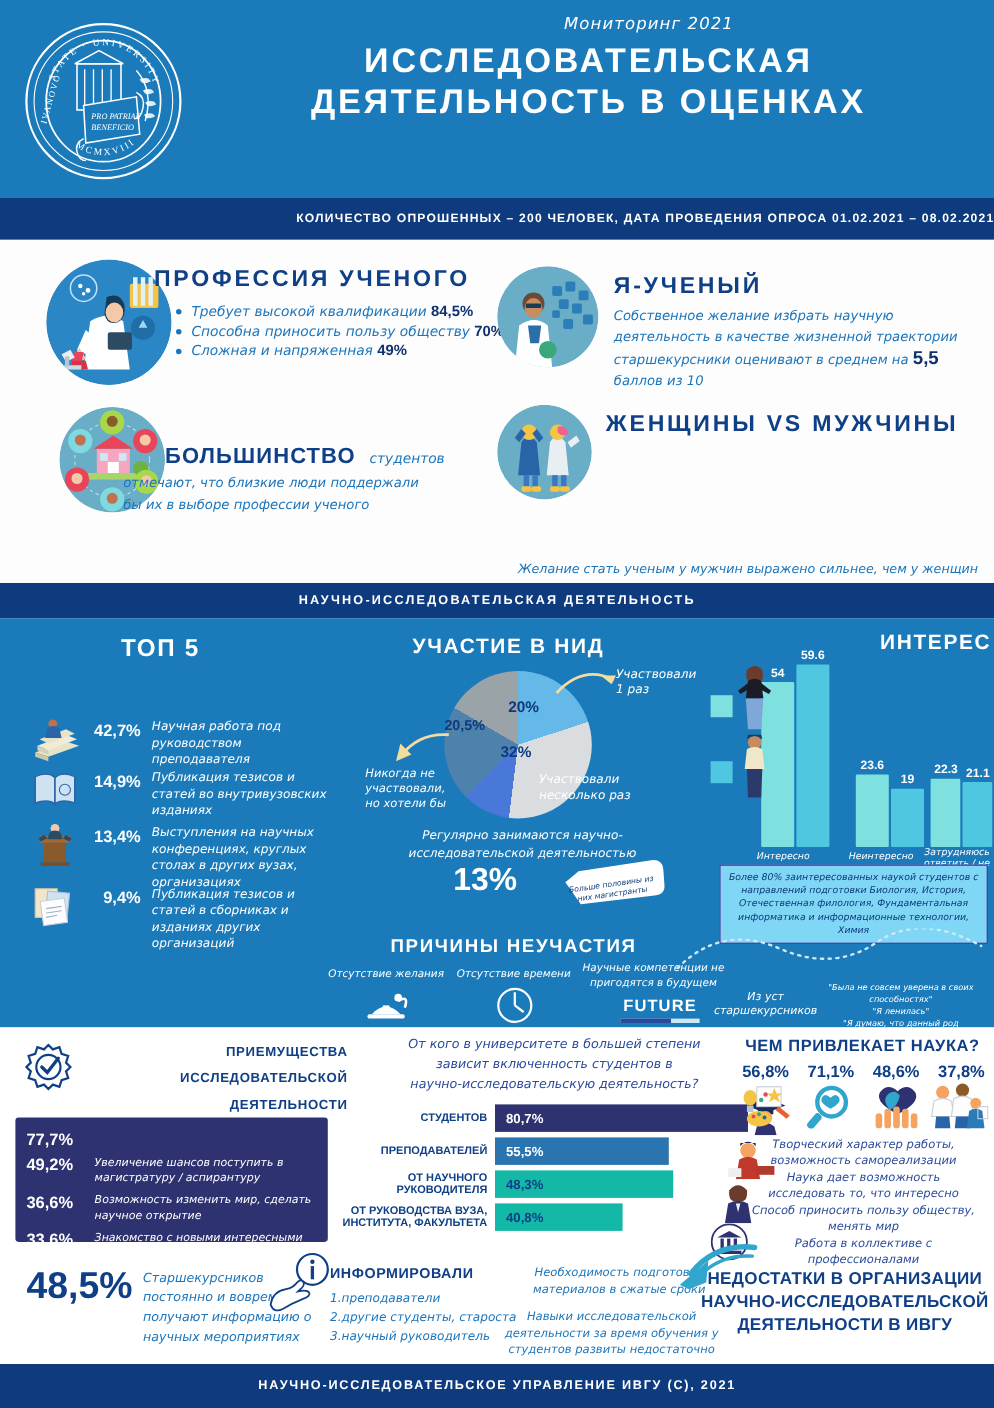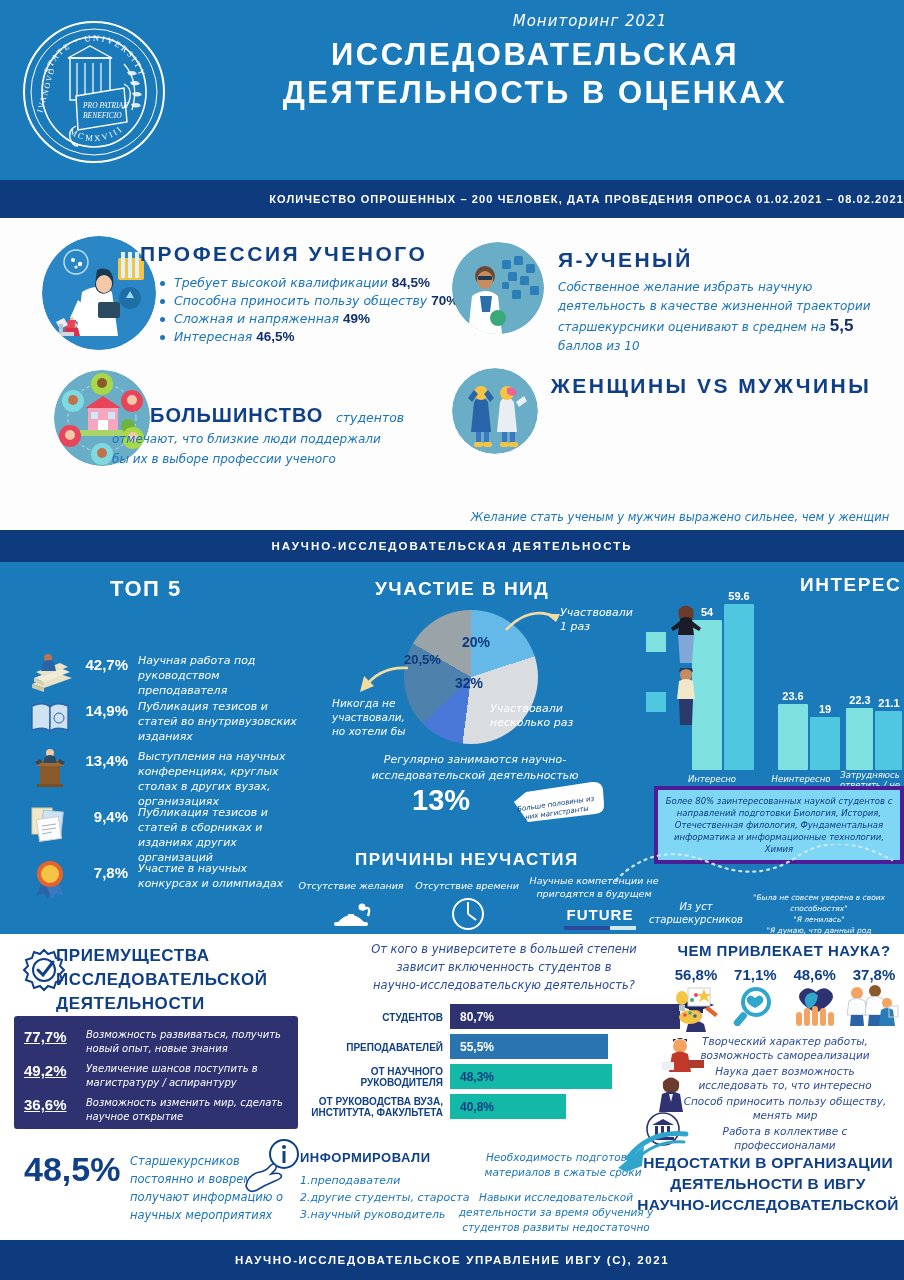--- a/index.html
+++ b/index.html
@@ -59,29 +59,29 @@
   .pie{position:absolute;width:134px;height:134px;border-radius:50%;
     background:conic-gradient(#64b9e8 0deg 72deg, #d9dde0 72deg 187.2deg, #4a78d8 187.2deg 226deg, #4e81ac 226deg 300deg, #9aa3a8 300deg 360deg);}
 
   
   .bar{position:absolute;bottom:0;border-radius:1px;}
   .barF{background:#7fe0e0;}
   .barM{background:#4fc7e0;}
   .barval{position:absolute;color:#fff;font-weight:bold;font-size:11px;text-align:center;}
   .barcat{position:absolute;color:#fff;font-family:"DejaVu Sans",sans-serif;font-style:italic;font-size:8.5px;text-align:center;line-height:10px;}
 
-  .notebox{position:absolute;background:#7fd6f5;border:4px solid #4c1d95;
+  .notebox{position:absolute;background:#7fd6f5;border:1px solid #4c1d95;
     color:#0d3b7d;font-family:"DejaVu Sans",sans-serif;font-style:italic;font-size:8.5px;line-height:12px;text-align:center;padding:5px 7px;}
 
   
   .sec3{position:absolute;left:0;top:934px;width:904px;height:300px;background:#fff;}
   .h2d{color:#0f3f86;font-weight:bold;letter-spacing:0.6px;}
   .advbox{position:absolute;background:#2e3271;border-radius:3px;}
   .advrow{display:flex;align-items:flex-start;margin:0 0 6px 0;}
-  .advpct{color:#fff;font-weight:bold;font-size:15px;width:62px;flex:0 0 62px;text-decoration:underline;}
+  .advpct{color:#fff;font-weight:bold;font-size:15px;width:62px;flex:0 0 62px;}
   .advtxt{color:#fff;font-family:"DejaVu Sans",sans-serif;font-style:italic;font-size:10px;line-height:14px;}
 
   .hbar{position:absolute;height:25px;display:flex;align-items:center;}
   .hbarlbl{position:absolute;right:100%;margin-right:7px;white-space:nowrap;text-align:right;
     color:#0f3f86;font-weight:bold;font-size:10px;line-height:11px;top:50%;transform:translateY(-50%);}
   .hbarval{font-weight:bold;font-size:12px;margin-left:10px;}
   .whattxt{color:#2a4a9c;font-family:"DejaVu Sans",sans-serif;font-style:italic;font-size:10.5px;line-height:14px;text-align:center;}
 
   
   .footer{position:absolute;left:0;top:1240px;width:904px;height:40px;background:#0d3b7d;}
@@ -165,21 +165,20 @@
       <path d="M14 86 l8 -4 l4 7 l-8 4Z" fill="#e9eef2"></path>
       <rect x="10" y="96" width="22" height="4" fill="#cfd8de"></rect>
       <rect x="17" y="88" width="4" height="9" fill="#b9c5cc"></rect>
     </svg>
 
     <div style="position:absolute;left:140px;top:24px;" class="h2">ПРОФЕССИЯ УЧЕНОГО</div>
     <ul class="bullets" style="position:absolute;left:158px;top:54px;width:310px;">
       <li><span>Требует высокой квалификации</span> <b>84,5%</b></li>
       <li><span>Способна приносить пользу обществу</span> <b>70%</b></li>
       <li><span>Сложная и напряженная</span> <b>49%</b></li>
-      <li><span>Интересная</span> <b>46,5%</b></li>
     </ul>
 
     <svg class="circ" style="left:452px;top:24px;width:92px;height:92px;" viewBox="0 0 92 92">
       <circle cx="46" cy="46" r="46" fill="#6aadc6"></circle>
       <path d="M20 54 q14 -10 26 0 l4 38 h-34Z" fill="#fff"></path>
       <circle cx="33" cy="34" r="10" fill="#6b4a35"></circle>
       <ellipse cx="33" cy="38" rx="8" ry="9" fill="#c98c5e"></ellipse>
       <rect x="26" y="34" width="14" height="4" rx="1" fill="#1b3b52"></rect>
       <path d="M28 54 h12 l-2 16 h-8Z" fill="#2c6fa8"></path>
       <circle cx="46" cy="76" r="8" fill="#3aa97a"></circle>
@@ -375,30 +374,20 @@
         <g stroke="#9fb4c5" stroke-width="1">
             <line x1="16" y1="24" x2="30" y2="22"></line>
             <line x1="16" y1="28" x2="30" y2="26"></line>
             <line x1="16" y1="32" x2="26" y2="30"></line>
           </g>
       </svg>
       <div class="top5pct">9,4%</div>
       <div class="top5lbl">Публикация тезисов и статей в сборниках и изданиях других организаций</div>
     </div>
 
-    <div class="top5row" style="left:26px;top:296px;">
-      <svg class="top5ico" viewBox="0 0 48 42">
-        <path d="M16 24 l-6 14 l8 -3 l4 6 l6 -14Z" fill="#2a64a8"></path>
-        <path d="M32 24 l6 14 l-8 -3 l-4 6 l-6 -14Z" fill="#3c78c0"></path>
-        <circle cx="24" cy="16" r="13" fill="#e8622b"></circle>
-          <circle cx="24" cy="16" r="9" fill="#f6c445"></circle>
-      </svg>
-      <div class="top5pct">7,8%</div>
-      <div class="top5lbl">Участие в научных конкурсах и олимпиадах</div>
-    </div>
 
     <div class="h2w" style="position:absolute;left:375px;top:16px;font-size:19px;">УЧАСТИЕ В НИД</div>
     <div class="pie" style="left:404px;top:48px;"></div>
     <div style="position:absolute;left:462px;top:72px;color:#0d3b7d;font-weight:bold;font-size:14px;">20%</div>
     <div style="position:absolute;left:455px;top:113px;color:#0d3b7d;font-weight:bold;font-size:14px;">32%</div>
     <div style="position:absolute;left:404px;top:90px;color:#0d3b7d;font-weight:bold;font-size:13px;">20,5%</div>
 
     <svg style="position:absolute;left:504px;top:46px;width:60px;height:26px;" viewBox="0 0 60 26">
       <path d="M2 22 q24 -26 52 -12" fill="none" stroke="#f3dca0" stroke-width="2.6"></path>
       <polygon points="56,6 42,6 52,14" fill="#f3dca0"></polygon>
@@ -500,30 +489,29 @@
     </div>
   </div>
 
   <div class="sec3">
 
     <svg style="position:absolute;left:22px;top:14px;width:44px;height:44px;" viewBox="0 0 44 44">
       <path d="M22 2 l4 4 l6 -2 l2 6 l6 2 l-2 6 l4 4 l-4 4 l2 6 l-6 2 l-2 6 l-6 -2 l-4 4 l-4 -4 l-6 2 l-2 -6 l-6 -2 l2 -6 l-4 -4 l4 -4 l-2 -6 l6 -2 l2 -6 l6 2Z" fill="none" stroke="#0f3f86" stroke-width="2"></path>
       <circle cx="22" cy="22" r="11" fill="none" stroke="#0f3f86" stroke-width="2"></circle>
       <path d="M16 22 l5 5 l10 -13" fill="none" stroke="#0f3f86" stroke-width="3" stroke-linecap="round"></path>
     </svg>
-    <div class="h2d" style="position:absolute;left:56px;top:10px;width:260px;text-align:left;font-size:17px;line-height:24px;">
+    <div class="h2d" style="position:absolute;left:56px;top:10px;width:260px;text-align:right;font-size:12px;line-height:24px;">
       <div>ПРИЕМУЩЕСТВА</div>
       <div>ИССЛЕДОВАТЕЛЬСКОЙ</div>
       <div>ДЕЯТЕЛЬНОСТИ</div>
     </div>
 
     <div class="advbox" style="left:14px;top:82px;width:284px;height:113px;padding:12px 10px 0 10px;box-sizing:border-box;">
       <div class="advrow">
         <div class="advpct">77,7%</div>
-        <div class="advtxt">Возможность развиваться, получить новый опыт, новые знания</div>
       </div>
       <div class="advrow">
         <div class="advpct">49,2%</div>
         <div class="advtxt">Увеличение шансов поступить в  магистратуру / аспирантуру</div>
       </div>
       <div class="advrow">
         <div class="advpct">36,6%</div>
         <div class="advtxt">Возможность изменить мир, сделать научное открытие</div>
       </div>
       <div class="advrow">
@@ -657,21 +645,21 @@
 
     <div class="htext" style="position:absolute;left:470px;top:216px;width:186px;text-align:center;font-size:10.5px;line-height:15px;">Необходимость подготовки<br>материалов в сжатые сроки</div>
     <div class="htext" style="position:absolute;left:456px;top:256px;width:200px;text-align:center;font-size:10.5px;line-height:15px;">Навыки исследовательской<br>деятельности за время обучения у<br>студентов развиты недостаточно</div>
     <svg style="position:absolute;left:600px;top:194px;width:90px;height:64px;" viewBox="0 0 90 64">
       <path d="M86 6 q-36 -4 -58 24" fill="none" stroke="#31a6cd" stroke-width="5" stroke-linecap="round"></path>
       <path d="M84 14 q-30 -2 -50 20" fill="none" stroke="#31a6cd" stroke-width="3" stroke-linecap="round"></path>
       <polygon points="18,40 44,18 42,38 26,44" fill="#31a6cd"></polygon>
     </svg>
     <div class="h2d" style="position:absolute;left:634px;top:218px;width:268px;text-align:center;font-size:15.5px;line-height:21px;letter-spacing:0.3px;">
       <div>НЕДОСТАТКИ В ОРГАНИЗАЦИИ</div>
+      <div>НАУЧНО-ИССЛЕДОВАТЕЛЬСКОЙ</div>
       <div>ДЕЯТЕЛЬНОСТИ В ИВГУ</div>
-      <div>НАУЧНО-ИССЛЕДОВАТЕЛЬСКОЙ</div>
     </div>
   </div>
 
   <div class="footer">
     <span>НАУЧНО-ИССЛЕДОВАТЕЛЬСКОЕ УПРАВЛЕНИЕ ИВГУ (С), 2021</span>
   </div>
 </div>
 
 </body></html>

